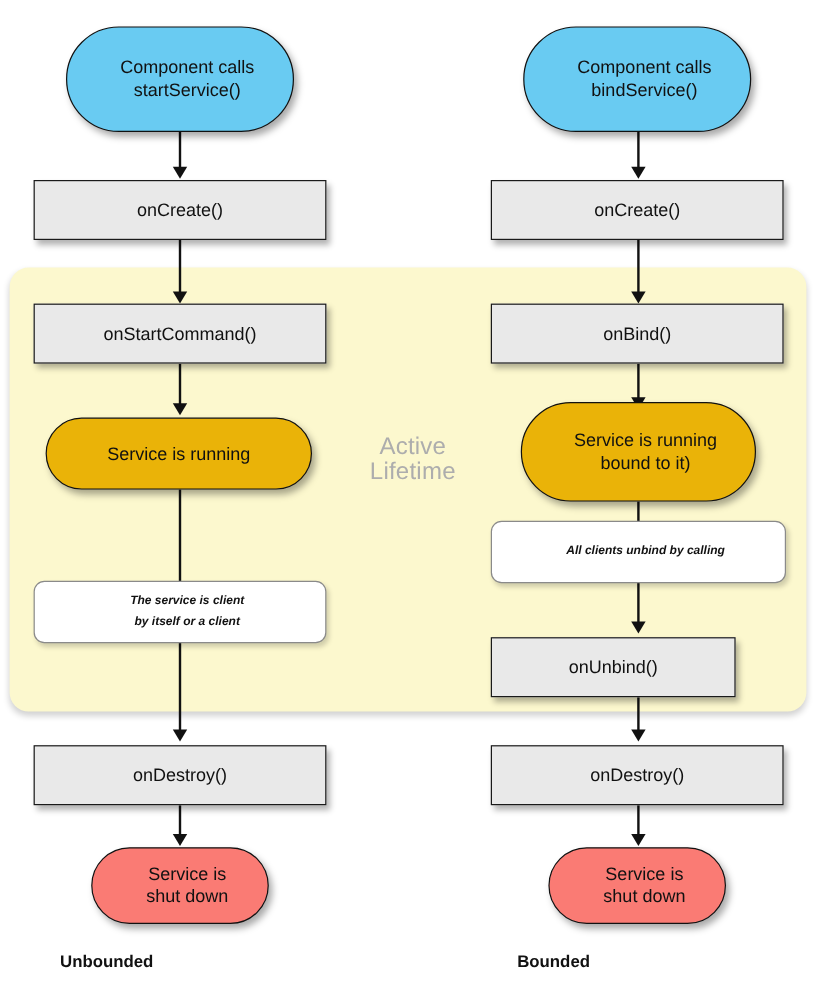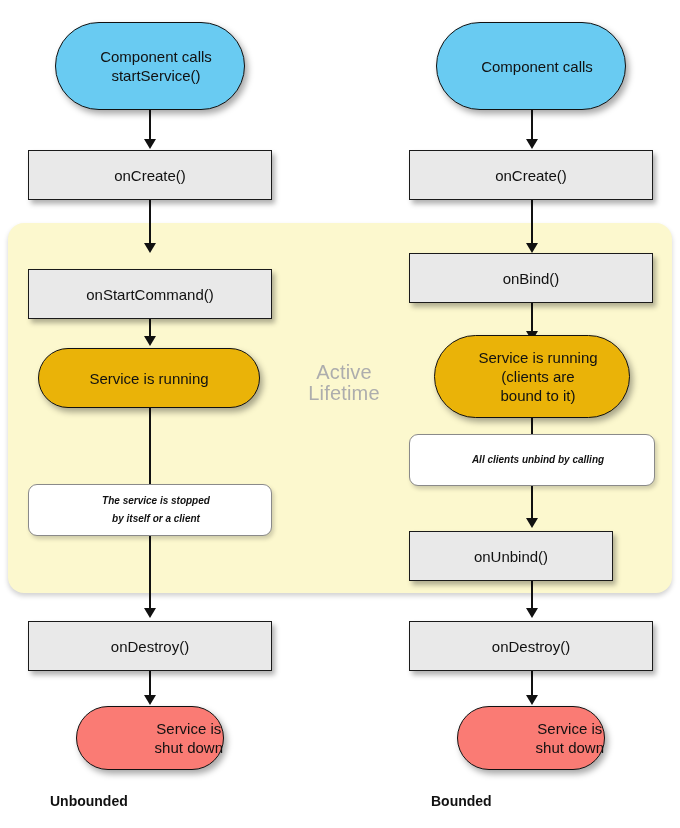--- a/index.html
+++ b/index.html
@@ -64,21 +64,21 @@
   }
 
   .node.pill {
     border: 1.8px solid #111111;
     border-radius: 999px;
     box-shadow: 3px 4px 6px rgba(0,0,0,0.34);
   }
 
   .node.pill.blue  { background: #69CBF2; }
   .node.pill.green { background: #eab308; }
-  .node.pill.red   { background: #FA7B74; justify-content: flex-end; }
+  .node.pill.red   { background: #FA7B74; }
 
   .node.note {
     background: #FFFFFF;
     border: 1.4px solid #8A8A8A;
     border-radius: 9px;
     font-style: italic;
     font-weight: bold;
     font-size: 10px;
     line-height: 18px;
     box-shadow: 2px 3px 4px rgba(0,0,0,0.18);
@@ -139,31 +139,31 @@
     <div>
       <span class="txt">Component calls</span>
       <span class="txt">startService()</span>
     </div>
   </div>
 
   <div class="node rect" style="left:28px; top:150px; width:244px; height:50px;">
     <span class="txt">onCreate()</span>
   </div>
 
-  <div class="node rect" style="left:28px; top:253px; width:244px; height:50px;margin-top:16px;">
+  <div class="node rect" style="left:28px; top:253px; width:244px; height:50px;">
     <span class="txt">onStartCommand()</span>
   </div>
 
   <div class="node pill green" style="left:38px; top:348px; width:222px; height:60px;">
     <span class="txt">Service is running</span>
   </div>
 
   <div class="node note" style="left:28px; top:484px; width:244px; height:52px;">
     <div>
-      <span class="txt">The service is stopped</span>
+      <span class="txt">The service is client</span>
       <span class="txt">by itself or a client</span>
     </div>
   </div>
 
   <div class="node rect" style="left:28px; top:621px; width:244px; height:50px;">
     <span class="txt">onDestroy()</span>
   </div>
 
   <div class="node pill red" style="left:76px; top:706px; width:148px; height:64px;">
     <div>
@@ -190,35 +190,35 @@
 
   <div class="conn" style="left:531px; top:581px; height:32px;"></div>
   <div class="arrowhead" style="left:526px; top:608px;"></div>
 
   <div class="conn" style="left:531px; top:671px; height:27px;"></div>
   <div class="arrowhead" style="left:526px; top:695px;"></div>
 
   <div class="node pill blue" style="left:436px; top:22px; width:190px; height:88px;">
     <div>
       <span class="txt">Component calls</span>
+      <span class="txt">bindService()</span>
     </div>
   </div>
 
   <div class="node rect" style="left:409px; top:150px; width:244px; height:50px;">
     <span class="txt">onCreate()</span>
   </div>
 
   <div class="node rect" style="left:409px; top:253px; width:244px; height:50px;justify-content:center;">
     <span class="txt">onBind()</span>
   </div>
 
   <div class="node pill green" style="left:434px; top:335px; width:196px; height:83px;">
     <div>
       <span class="txt">Service is running</span>
-      <span class="txt">(clients are</span>
       <span class="txt">bound to it)</span>
     </div>
   </div>
 
   <div class="node note" style="left:409px; top:434px; width:246px; height:52px;">
     <div>
       <span class="txt">All clients unbind by calling</span>
     </div>
   </div>
 

